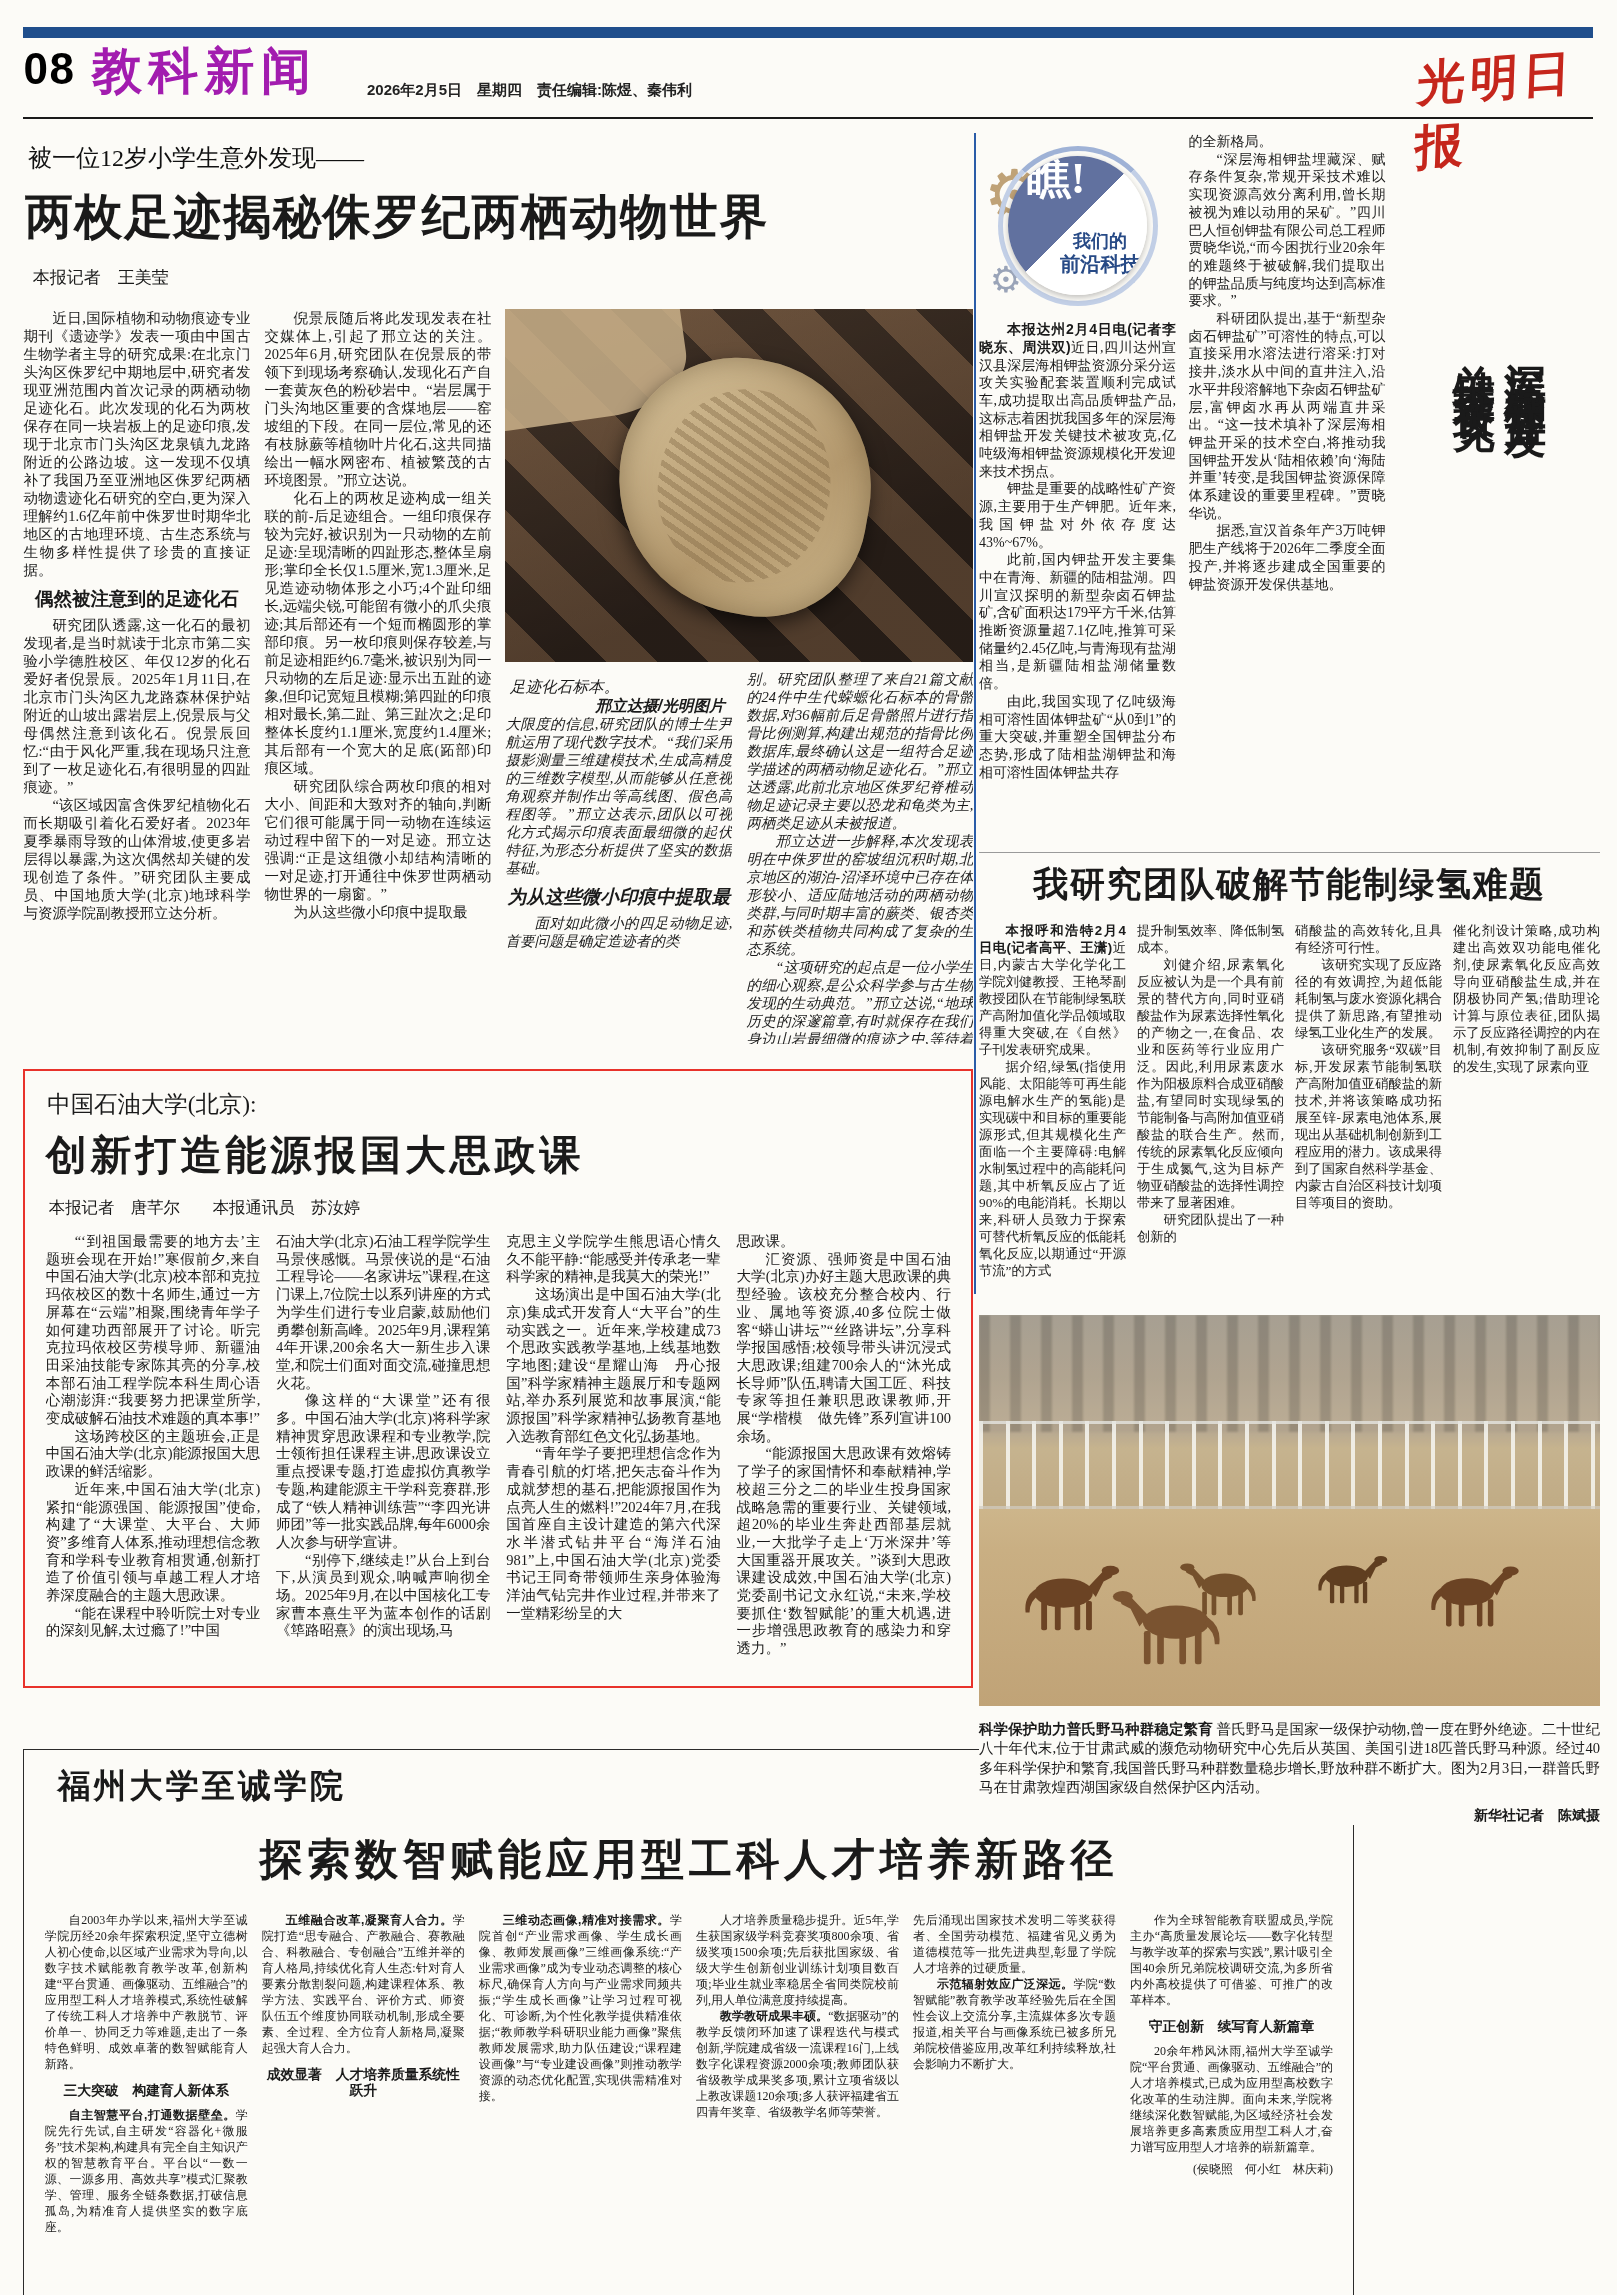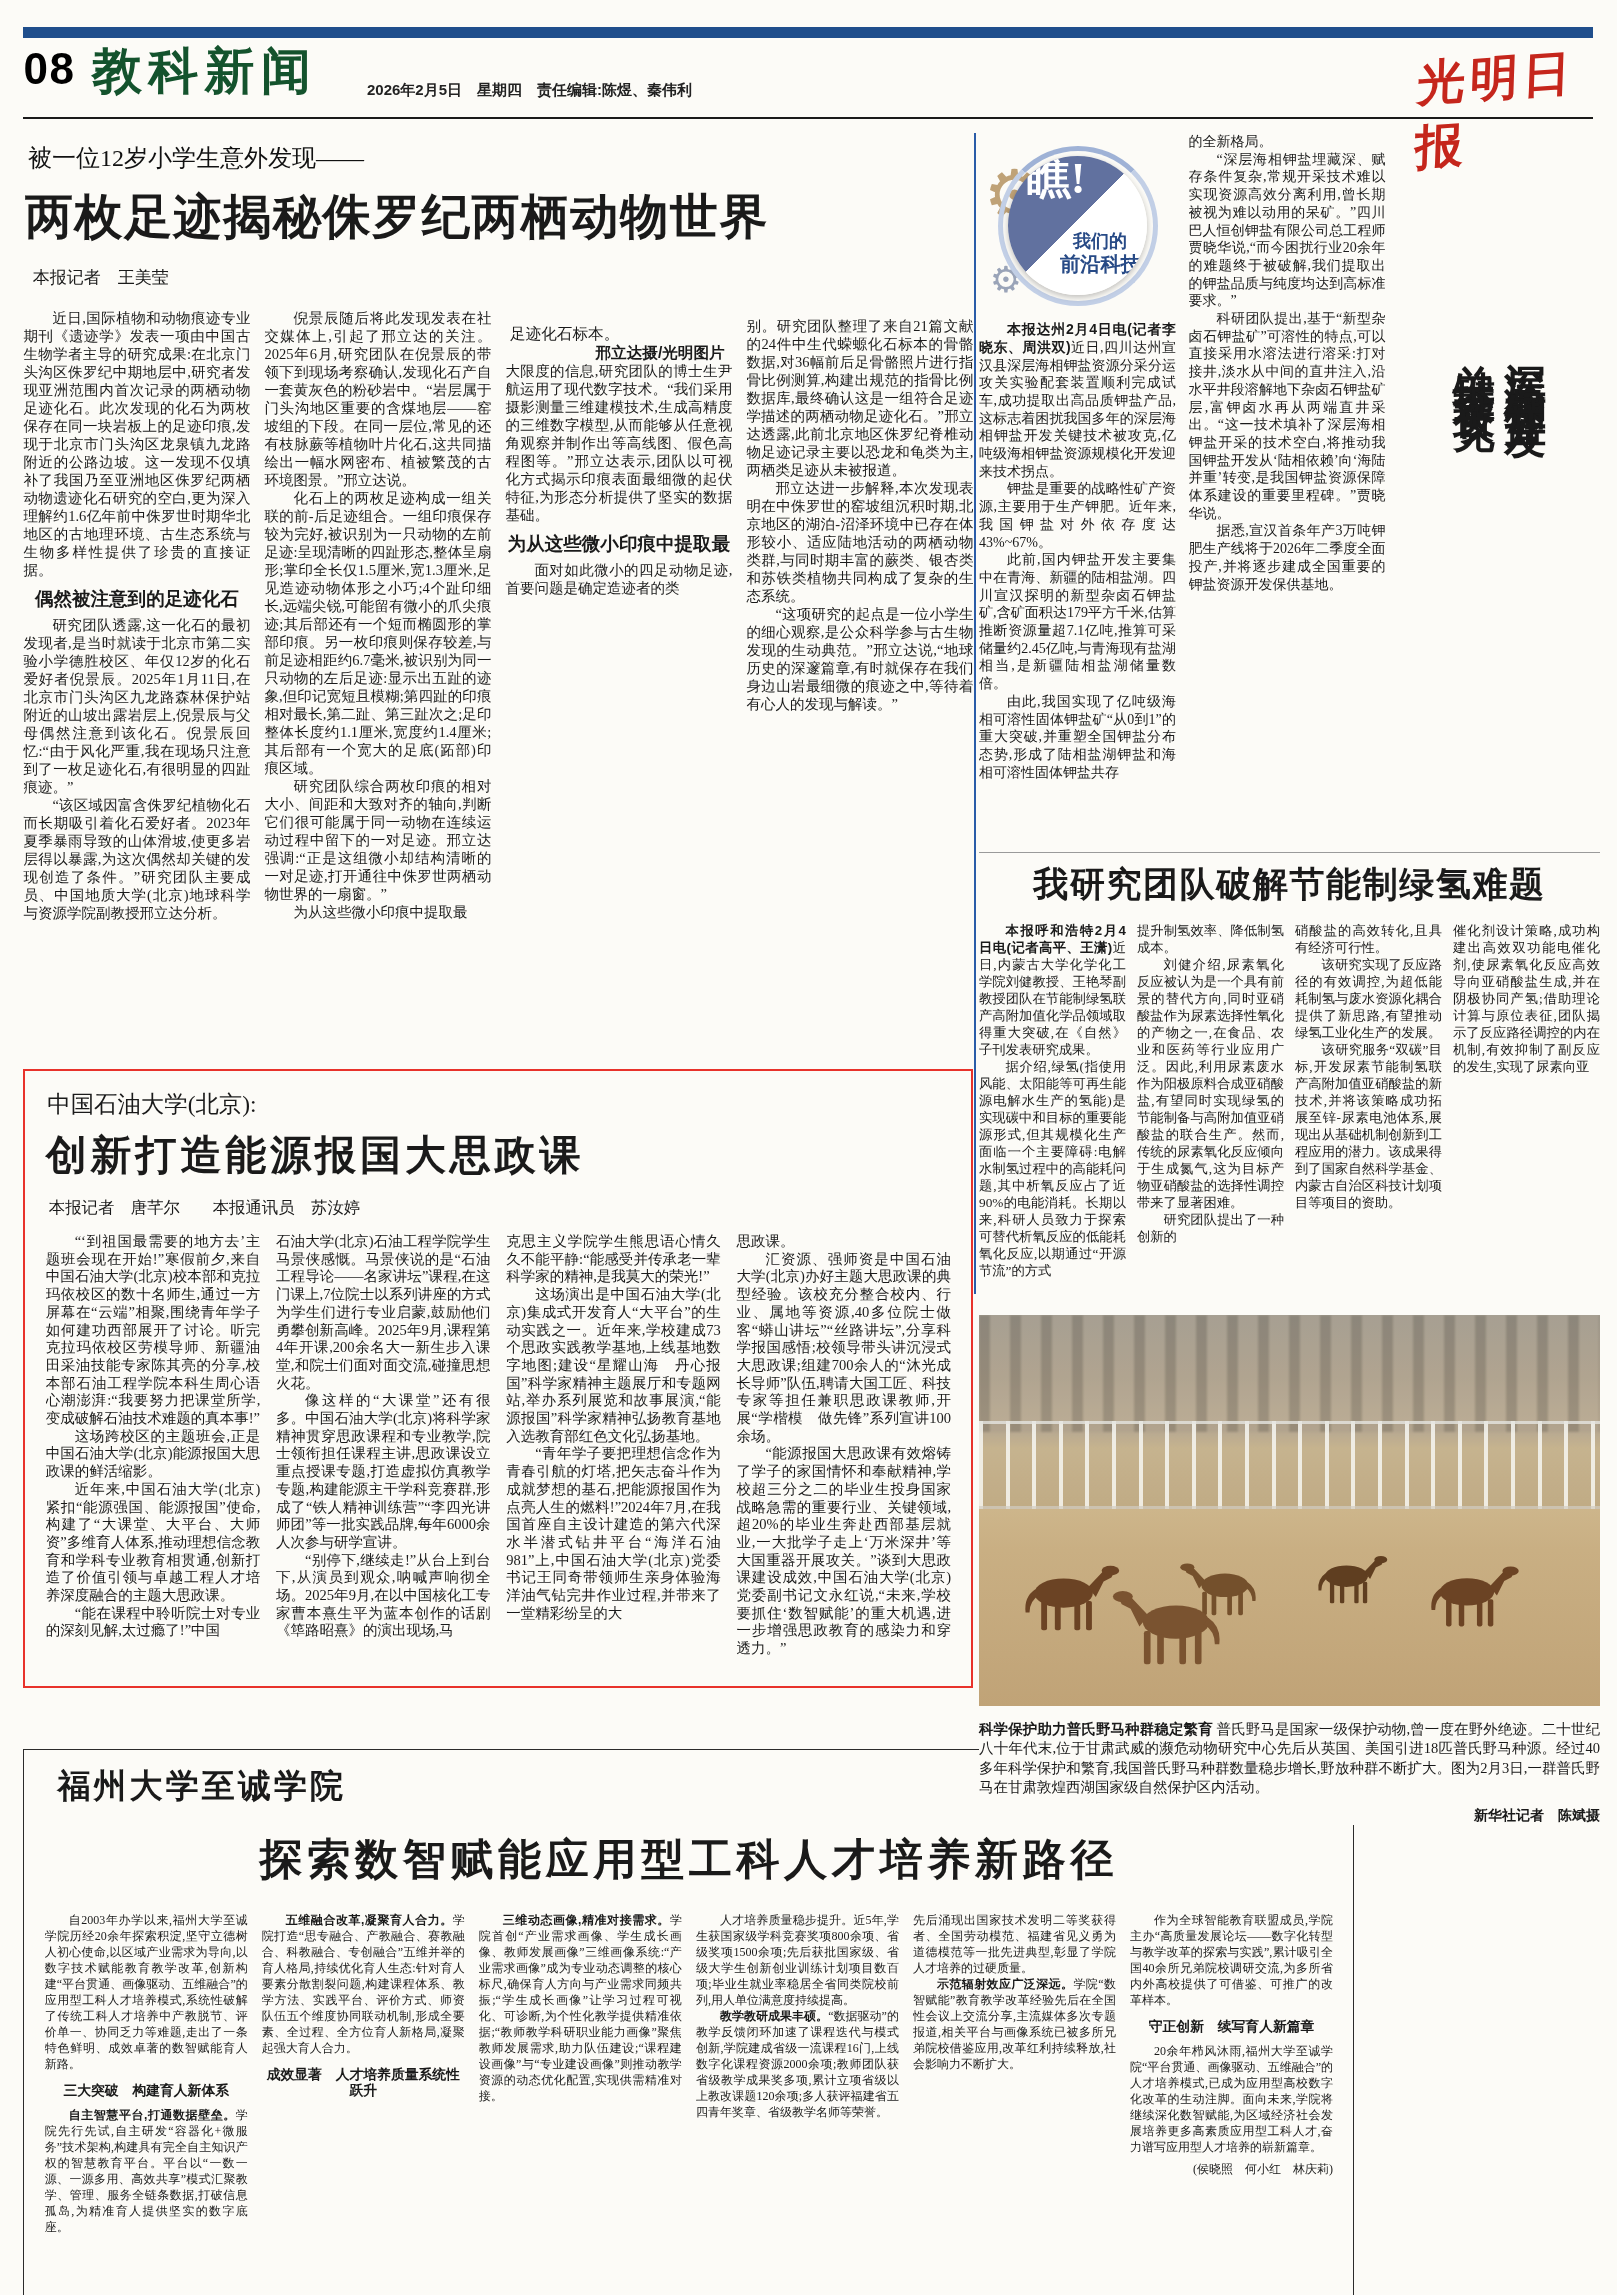--- a/index.html
+++ b/index.html
@@ -5,21 +5,21 @@
   html,body{margin:0;padding:0;background:#e8e6e0;}
   #page{position:relative;width:1617px;height:2295px;margin:0 auto;background:#fcfbf7;
         font-family:"Liberation Serif","DejaVu Serif",serif;color:#1a1a1a;overflow:hidden;}
   .sans{font-family:"Liberation Sans","DejaVu Sans",sans-serif;}
   .abs{position:absolute;}
 
   
   .top-bar{left:23.4px;top:26.6px;width:1570px;height:11.7px;background:#1f4e8c;}
   .page-no{left:23.4px;top:44px;font-size:44px;font-weight:800;letter-spacing:1.6px;color:#000;
            font-family:"Liberation Sans","DejaVu Sans",sans-serif;}
-  .section-title{left:92px;top:38px;font-size:50px;font-weight:800;color:#14532d;letter-spacing:6.3px;}
+  .section-title{left:92px;top:38px;font-size:50px;font-weight:800;color:#a21caf;letter-spacing:6.3px;}
   .date-line{left:367px;top:81px;font-size:15px;font-weight:bold;color:#222;}
   .masthead{left:1416px;top:45px;font-size:48px;font-weight:800;color:#c5261c;
             transform:rotate(-4deg) skewX(-6deg);letter-spacing:4.7px;}
   .header-rule{left:23.4px;top:117px;width:1570px;height:1.6px;background:#1a1a1a;}
   .v-divider{left:974px;top:133px;width:1.6px;height:1161px;background:#2a5ca8;}
   .h-divider2{left:979px;top:852px;width:621px;height:0.8px;background:#9a9a9a;}
 
   
   .col{overflow:hidden;text-align:justify;}
   .blk-p{margin:0;text-indent:2em;}
@@ -29,21 +29,21 @@
   .blk-cr{margin:6.3px 0 0;text-indent:0;text-align:right;}
   .blead{font-family:Liberation Sans, sans-serif;font-weight:800;}
 
   
   .fossil{left:23.4px;top:131px;width:950px;height:932px;}
   .fossil .kicker{font-size:24px;color:#111;margin:11px 0 0 4.7px;}
   .fossil .headline{font-size:48px;font-weight:800;letter-spacing:1.6px;margin:11px 0 0 1.6px;white-space:nowrap;}
   .fossil .byline{font-size:17px;margin:17px 0 0 9.4px;}
   .fossil .cols{display:flex;gap:14px;margin-top:20.3px;height:735px;overflow:hidden;}
   .fossil .tcol{width:227px;flex:none;font-size:14.5px;line-height:18px;}
-  .fossil .rhalf{flex:1;display:flex;flex-direction:row;}
+  .fossil .rhalf{flex:1;display:flex;flex-direction:column;font-style:italic;}
   .fossil-photo{height:353px;position:relative;overflow:hidden;
       background:#43332a;}
   .fossil-photo .floor{position:absolute;inset:0;
       background:repeating-linear-gradient(45deg,rgba(120,90,60,.35) 0 36px,rgba(0,0,0,.38) 36px 72px),
                  linear-gradient(160deg,#6b5340,#3c2d24 70%);}
   .fossil-photo .corner{position:absolute;left:-31px;top:-23.4px;width:45%;height:38%;
       background:#c9b089;transform:rotate(-8deg);opacity:.85;border-radius:0 0 40% 10%;}
   .fossil-photo .slab{position:absolute;left:24%;top:14%;width:54%;height:72%;
       background:linear-gradient(135deg,#d8c49c,#b59a6f 60%,#cbb58a);
       border-radius:48% 52% 42% 55%;transform:rotate(10deg);

